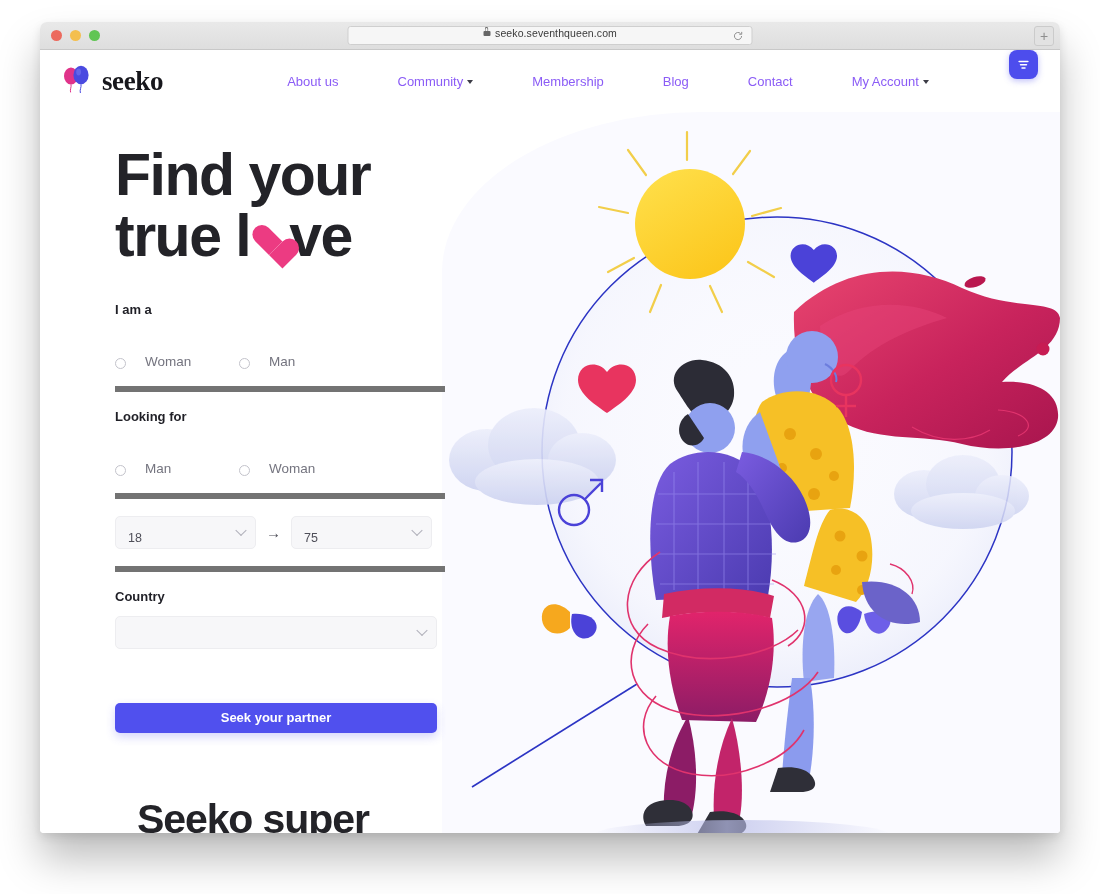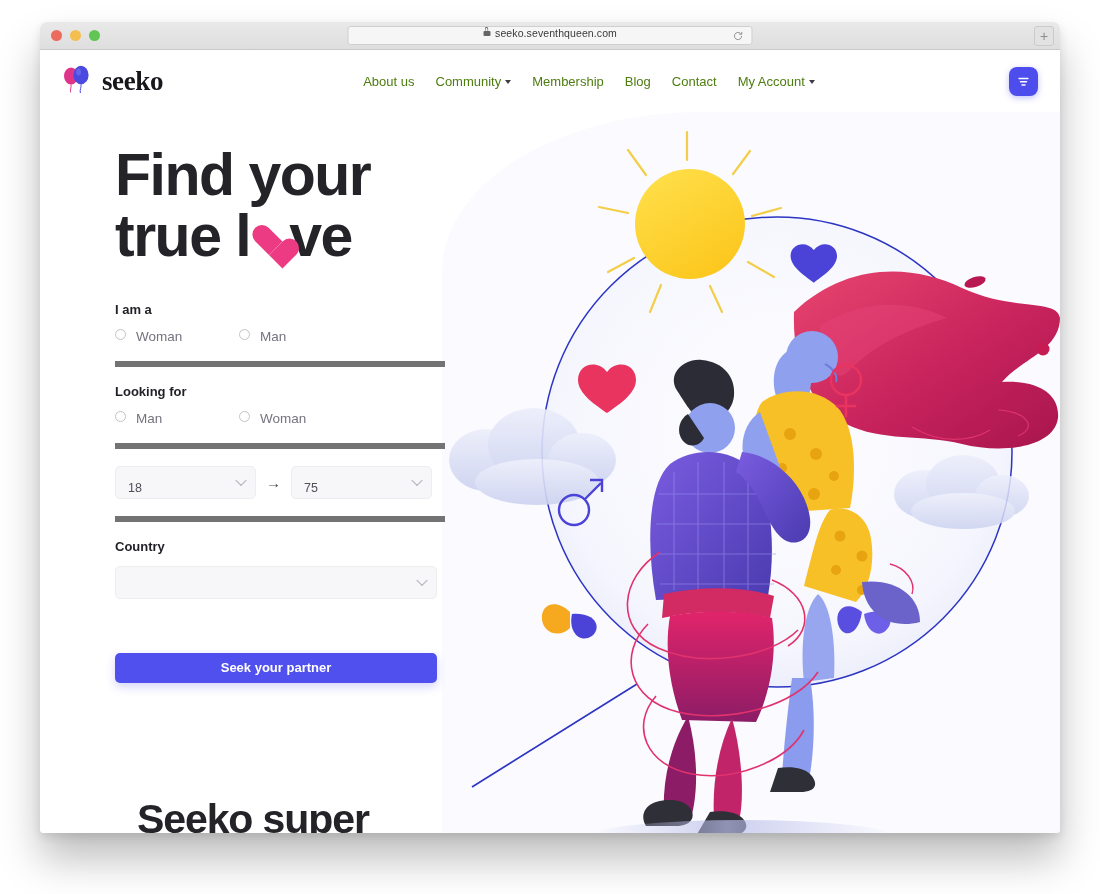--- a/index.html
+++ b/index.html
@@ -68,43 +68,44 @@
     color: #8e8e8e; font-size: 14px; line-height: 1;
   }
 
   
   .page { position: relative; width: 100%; height: 783px; background: #fff; overflow: hidden; }
 
   
   .site-header {
     position: relative; z-index: 20;
     height: 62px;
-    display: flex; align-items: center;
+    display: flex; 
     padding: 0 22px 0 20px;
     background: #ffffff;
   }
   .logo { display: flex; align-items: center; gap: 8px; }
   .logo-mark { width: 34px; height: 34px; position: relative; flex: none; }
   .logo-text {
     font-family: "Liberation Serif", serif;
     font-size: 27px; font-weight: 700; color: #17171c;
     letter-spacing: -0.4px;
   }
 
   .main-nav {
     flex: 1;
     display: flex; align-items: center; justify-content: center;
     gap: 21px;
     margin-left: 6px;
   }
   .nav-item {
-    font-size: 13px; color: #4d7c0f;
+    font-size: 13px; color: #8b5cf6;
     display: flex; align-items: center; gap: 4px;
     white-space: nowrap;
     cursor: pointer;
+    margin-left: 38px;
   }
   .caret {
     width: 0; height: 0;
     border-left: 3.5px solid transparent;
     border-right: 3.5px solid transparent;
     border-top: 4px solid #3c3c46;
     margin-top: 2px;
   }
   .header-action {
     width: 29px; height: 29px;
@@ -152,21 +153,21 @@
     top: 2px;
   }
   .heart::before { left: 17px; transform: rotate(-45deg); transform-origin: 0 100%; }
   .heart::after  { left: 17px; transform: rotate(45deg);  transform-origin: 0 100%; }
 
   .field-group { padding: 0 0 17px 0; border-bottom: 6px solid #737373; margin-bottom: 17px; }
   .field-group.last { border-bottom: none; }
   .field-label { font-size: 13px; font-weight: 700; color: #1f1f26; margin-bottom: 12px; }
 
   .radio-row { display: flex; }
-  .radio-opt { display: flex; align-items: flex-start; gap: 10px; width: 124px; cursor: pointer; }
+  .radio-opt { display: flex; align-items: flex-end; gap: 19px; width: 124px; cursor: pointer; margin-top: 25px; }
   .radio-circle {
     width: 11px; height: 11px; border-radius: 50%;
     border: 1px solid #c3c3cb; background: #fff; flex: none;
   }
   .radio-label { font-size: 13.5px; color: #74747f; }
 
   .age-row { display: flex; align-items: center; gap: 10px; }
   .select-box {
     position: relative;
     background: #f7f7f9;

